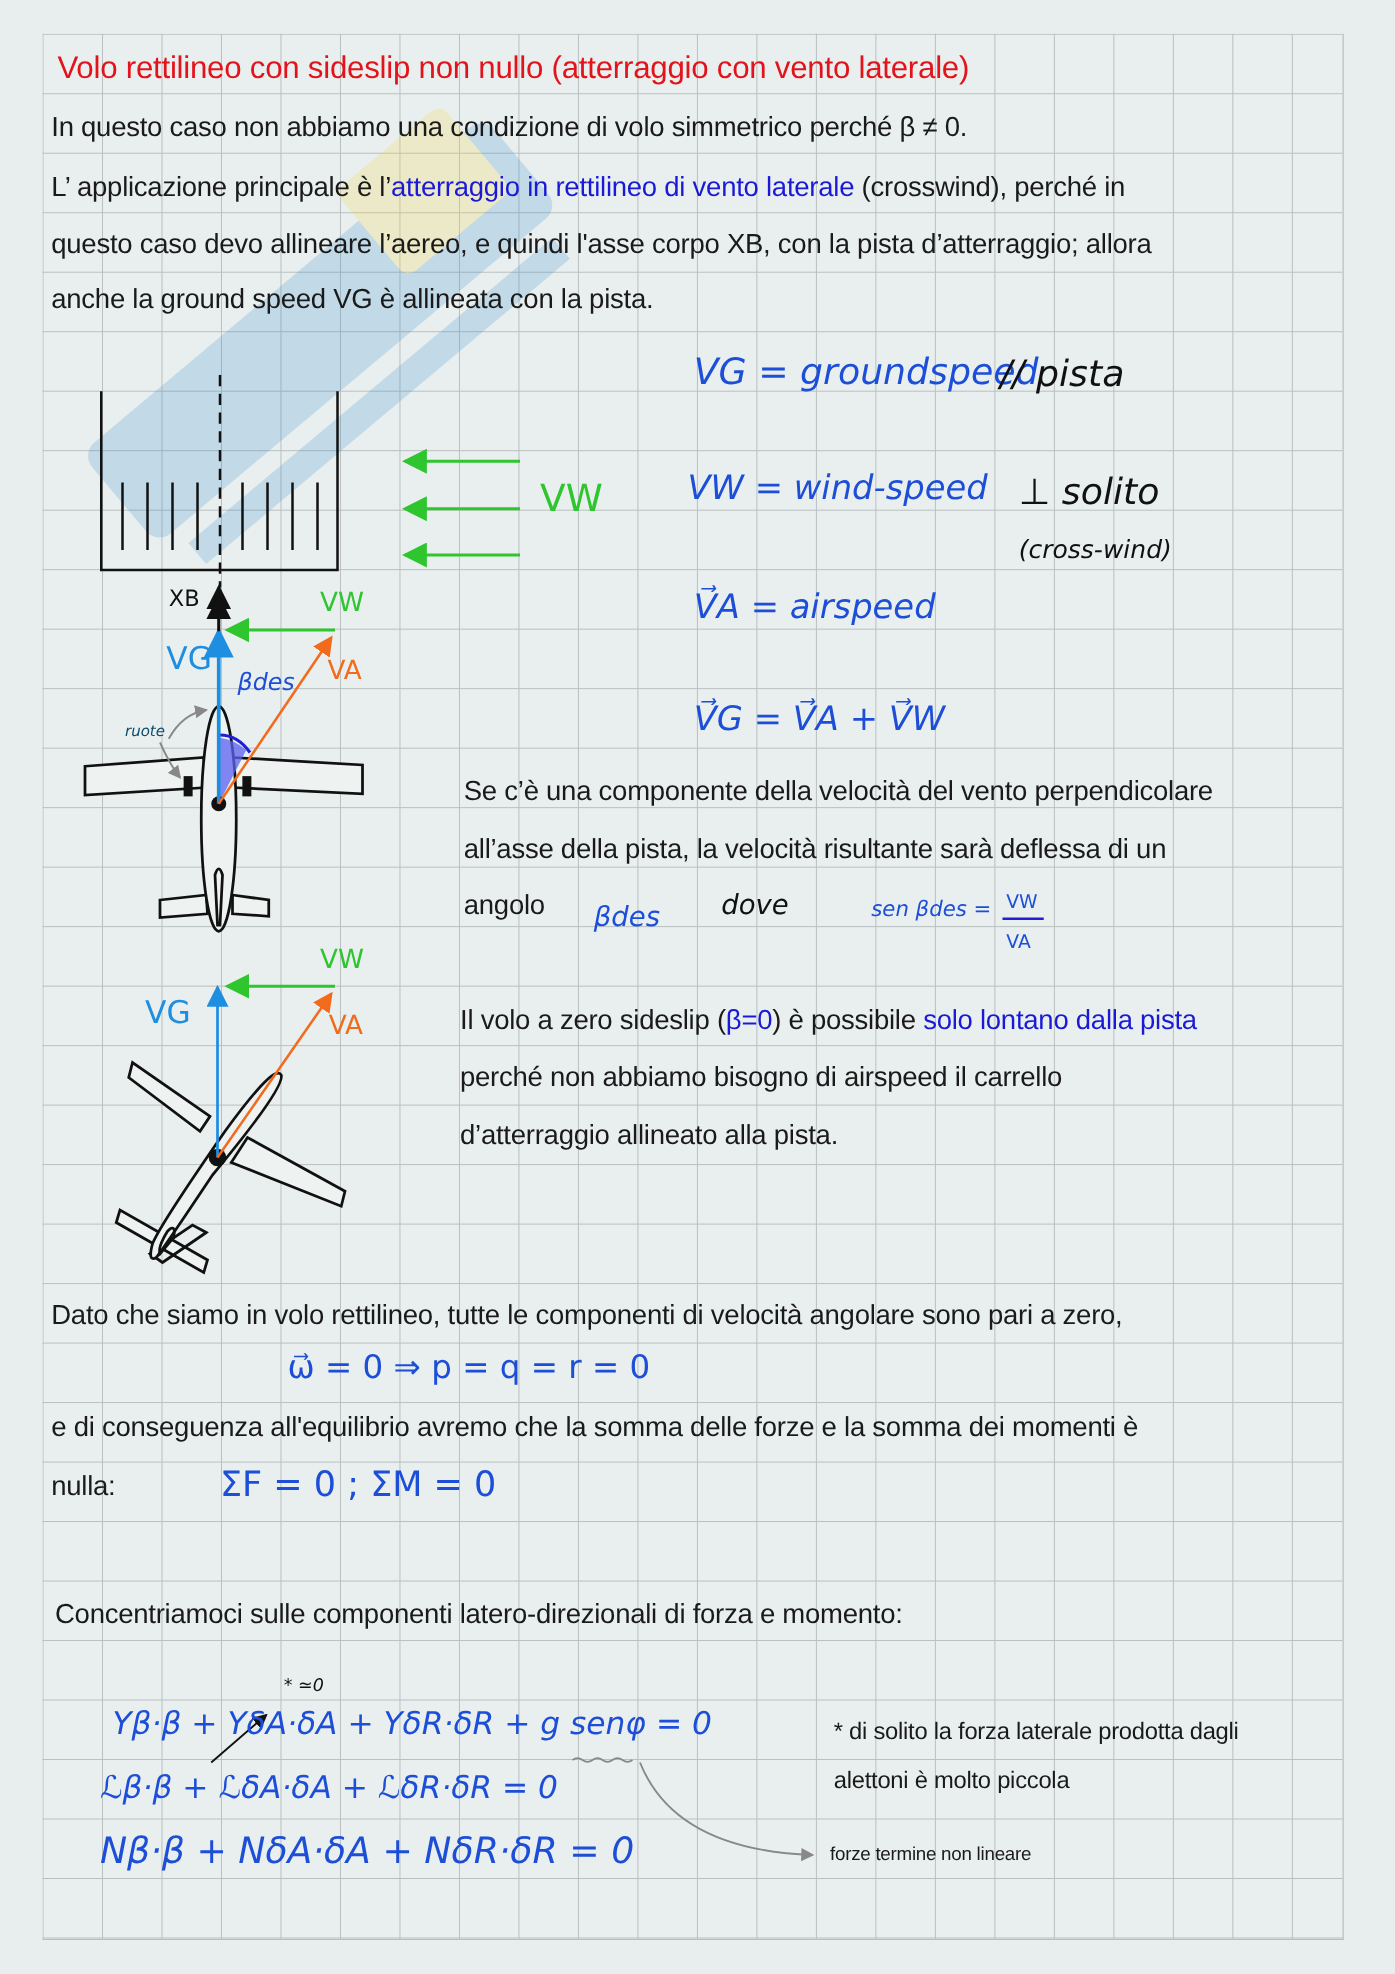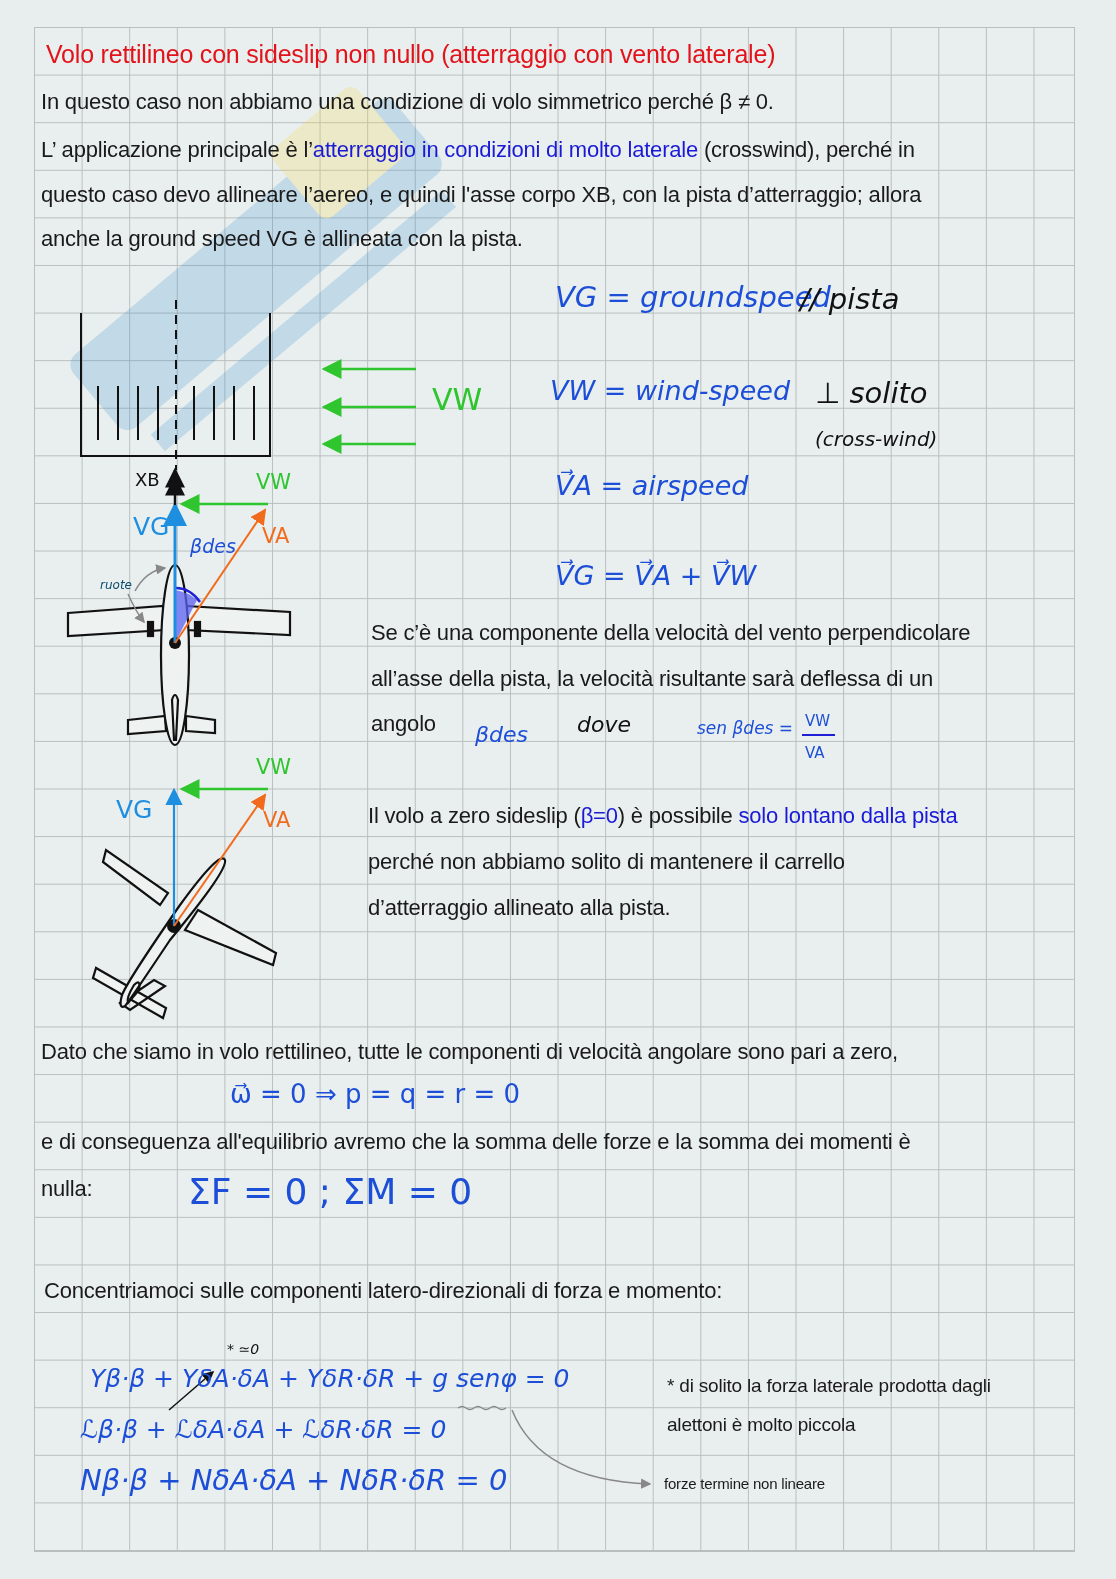--- a/index.html
+++ b/index.html
@@ -40,21 +40,21 @@
 <svg class="watermark" viewBox="0 0 560 460">
   <g opacity="0.22" transform="rotate(-40 280 230)">
     <rect x="40" y="150" width="420" height="95" rx="14" fill="#3b8fd0"></rect>
     <rect x="330" y="120" width="110" height="90" rx="10" fill="#f5d640"></rect>
     <rect x="60" y="260" width="380" height="22" fill="#3b8fd0"></rect>
   </g>
 </svg>
 
 <div class="t title" style="left:46px; top:40px;">Volo rettilineo con sideslip non nullo (atterraggio con vento laterale)</div>
 <div class="t" style="left:41px; top:89px;">In questo caso non abbiamo una condizione di volo simmetrico perché β ≠ 0.</div>
-<div class="t" style="left:41px; top:137px;"><span>L’ applicazione principale è l’</span><span class="blue">atterraggio in condizioni di molto laterale</span><span> (crosswind), perché in</span></div>
+<div class="t" style="left:41px; top:137px;"><span>L’ applicazione principale è l’</span><span class="blue">atterraggio in rettilineo di vento laterale</span><span> (crosswind), perché in</span></div>
 <div class="t" style="left:41px; top:182px;">questo caso devo allineare l’aereo, e quindi l'asse corpo XB, con la pista d’atterraggio; allora</div>
 <div class="t" style="left:41px; top:226px;">anche la ground speed VG è allineata con la pista.</div>
 
 <div class="hand" style="left:555px; top:280px; font-size:29px;">VG = groundspeed</div>
 <div class="hand black" style="left:800px; top:282px; font-size:29px;">// pista</div>
 <div class="hand" style="left:550px; top:375px; font-size:27px;">VW = wind-speed</div>
 <div class="hand black" style="left:815px; top:376px; font-size:29px;">⊥ solito</div>
 <div class="hand black" style="left:815px; top:427px; font-size:20px;">(cross-wind)</div>
 <div class="hand" style="left:555px; top:470px; font-size:27px;">V⃗A = airspeed</div>
 <div class="hand" style="left:555px; top:560px; font-size:27px;">V⃗G = V⃗A + V⃗W</div>
@@ -153,28 +153,28 @@
 <div class="t" style="left:371px; top:666px;">all’asse della pista, la velocità risultante sarà deflessa di un</div>
 <div class="t" style="left:371px; top:711px;">angolo</div>
 <div class="hand" style="left:475px; top:722px; font-size:22px;">βdes</div>
 <div class="hand black" style="left:577px; top:712px; font-size:22px;">dove</div>
 <div class="hand" style="left:697px; top:718px; font-size:17px;">sen βdes =</div>
 <div class="hand" style="left:805px; top:712px; font-size:15px; font-style:normal;">VW</div>
 <div style="position:absolute; left:802px; top:734px; width:33px; height:2px; background:#1f1fd8;"></div>
 <div class="hand" style="left:805px; top:744px; font-size:15px; font-style:normal;">VA</div>
 
 <div class="t" style="left:368px; top:803px;"><span>Il volo a zero sideslip (</span><span class="blue">β=0</span><span>) è possibile </span><span class="blue">solo lontano dalla pista</span></div>
-<div class="t" style="left:368px; top:849px;">perché non abbiamo solito di mantenere il carrello</div>
+<div class="t" style="left:368px; top:849px;">perché non abbiamo bisogno di airspeed il carrello</div>
 <div class="t" style="left:368px; top:895px;">d’atterraggio allineato alla pista.</div>
 
 <div class="t" style="left:41px; top:1039px;">Dato che siamo in volo rettilineo, tutte le componenti di velocità angolare sono pari a zero,</div>
 <div class="hand" style="left:230px; top:1079px; font-size:26px; font-style:normal;">ω⃗ = 0  ⇒  p = q = r = 0</div>
 <div class="t" style="left:41px; top:1129px;">e di conseguenza all'equilibrio avremo che la somma delle forze e la somma dei momenti è</div>
 <div class="t" style="left:41px; top:1176px;">nulla:</div>
-<div class="hand" style="left:176px; top:1171px; font-size:36px; font-style:normal;margin-left:12px;">ΣF = 0   ;  ΣM = 0</div>
+<div class="hand" style="left:176px; top:1171px; font-size:28px; font-style:normal;">ΣF = 0   ;  ΣM = 0</div>
 
 <div class="t" style="left:44px; top:1278px;">Concentriamoci sulle componenti latero-direzionali di forza e momento:</div>
 <div class="hand black" style="left:227px; top:1341px; font-size:14px;">*  ≃0</div>
 <div class="hand" style="left:90px; top:1364px; font-size:25px;">Yβ·β  +  YδA·δA  + YδR·δR  + g senφ  = 0</div>
 <div class="hand" style="left:80px; top:1415px; font-size:25px;">ℒβ·β + ℒδA·δA + ℒδR·δR   = 0</div>
 <div class="hand" style="left:80px; top:1463px; font-size:29px;">Nβ·β + NδA·δA + NδR·δR   = 0</div>
 <div class="t fn" style="left:667px; top:1375px;">* di solito la forza laterale prodotta dagli</div>
 <div class="t fn" style="left:667px; top:1414px;">alettoni è molto piccola</div>
 <div class="t small" style="left:664px; top:1475px;">forze termine non lineare</div>
 

